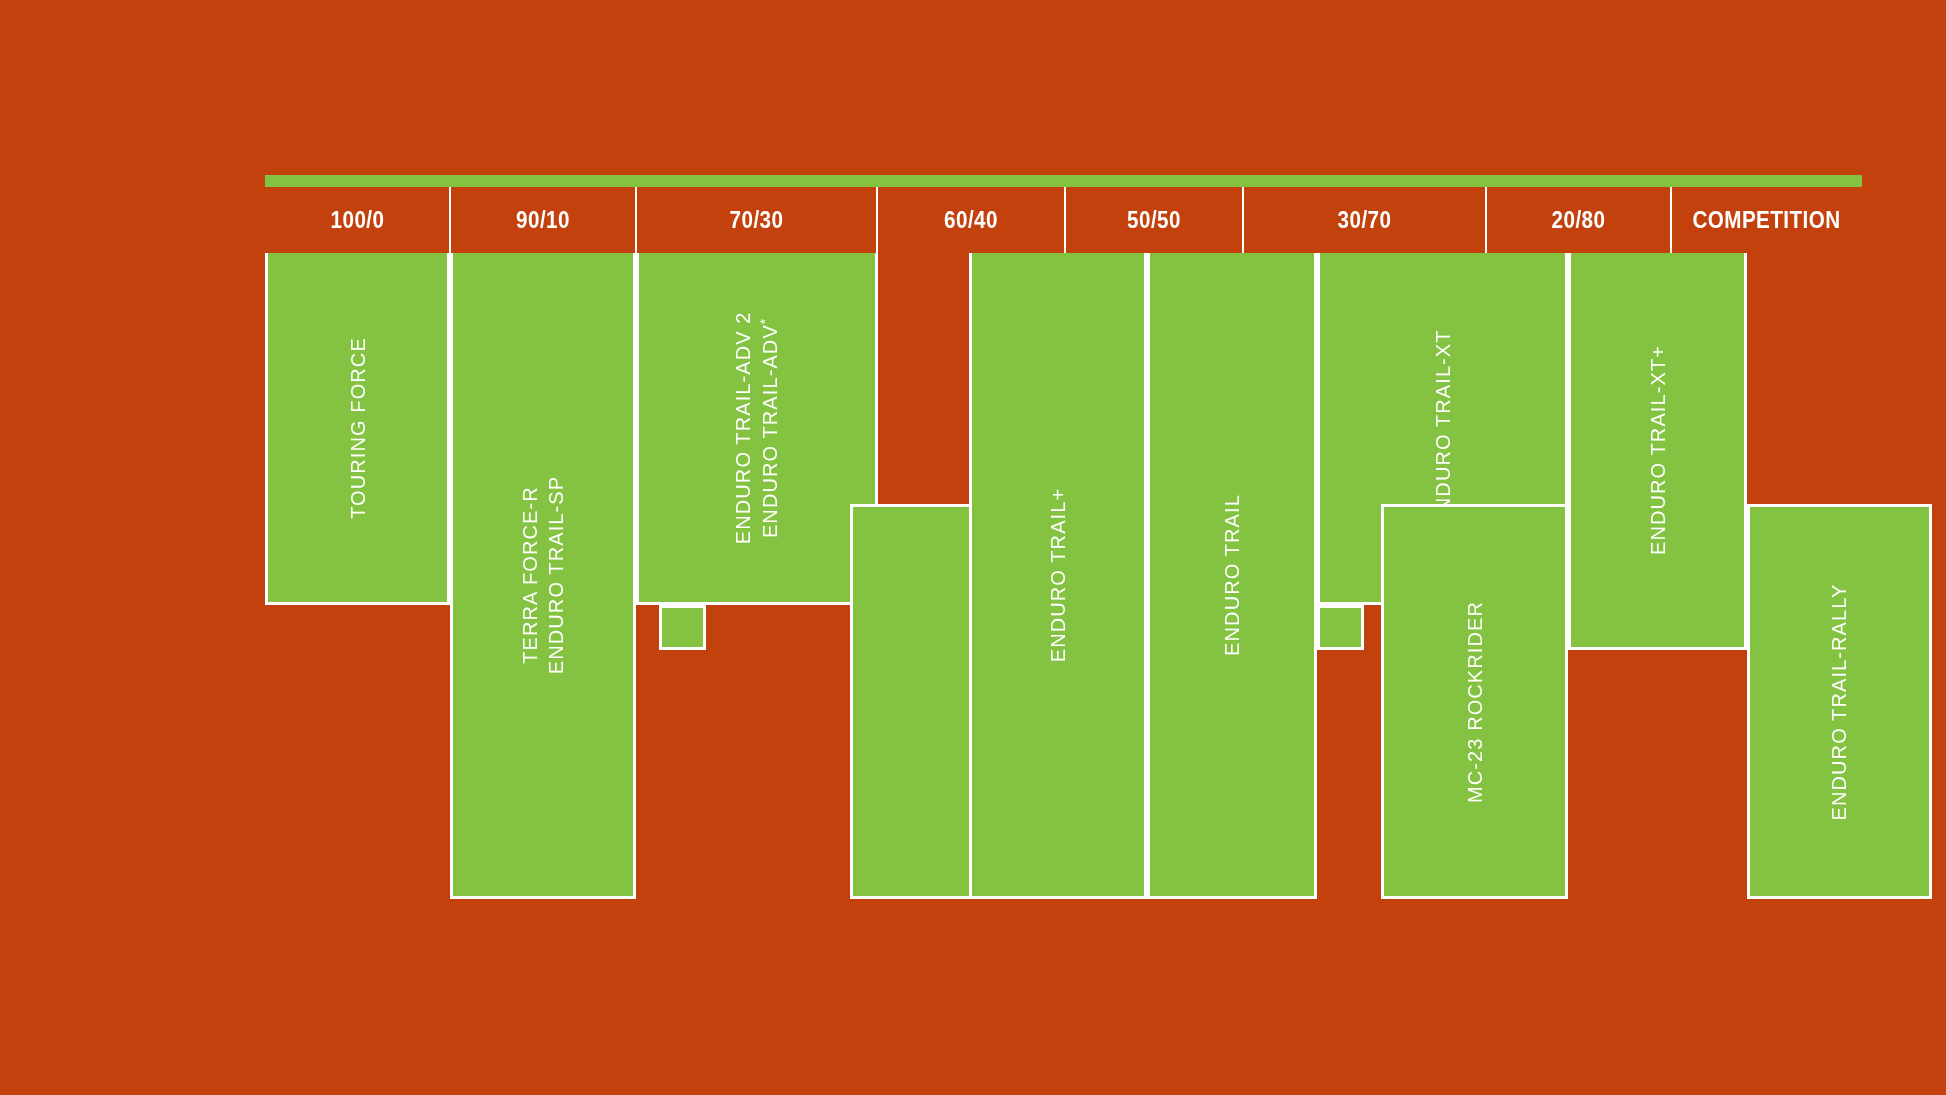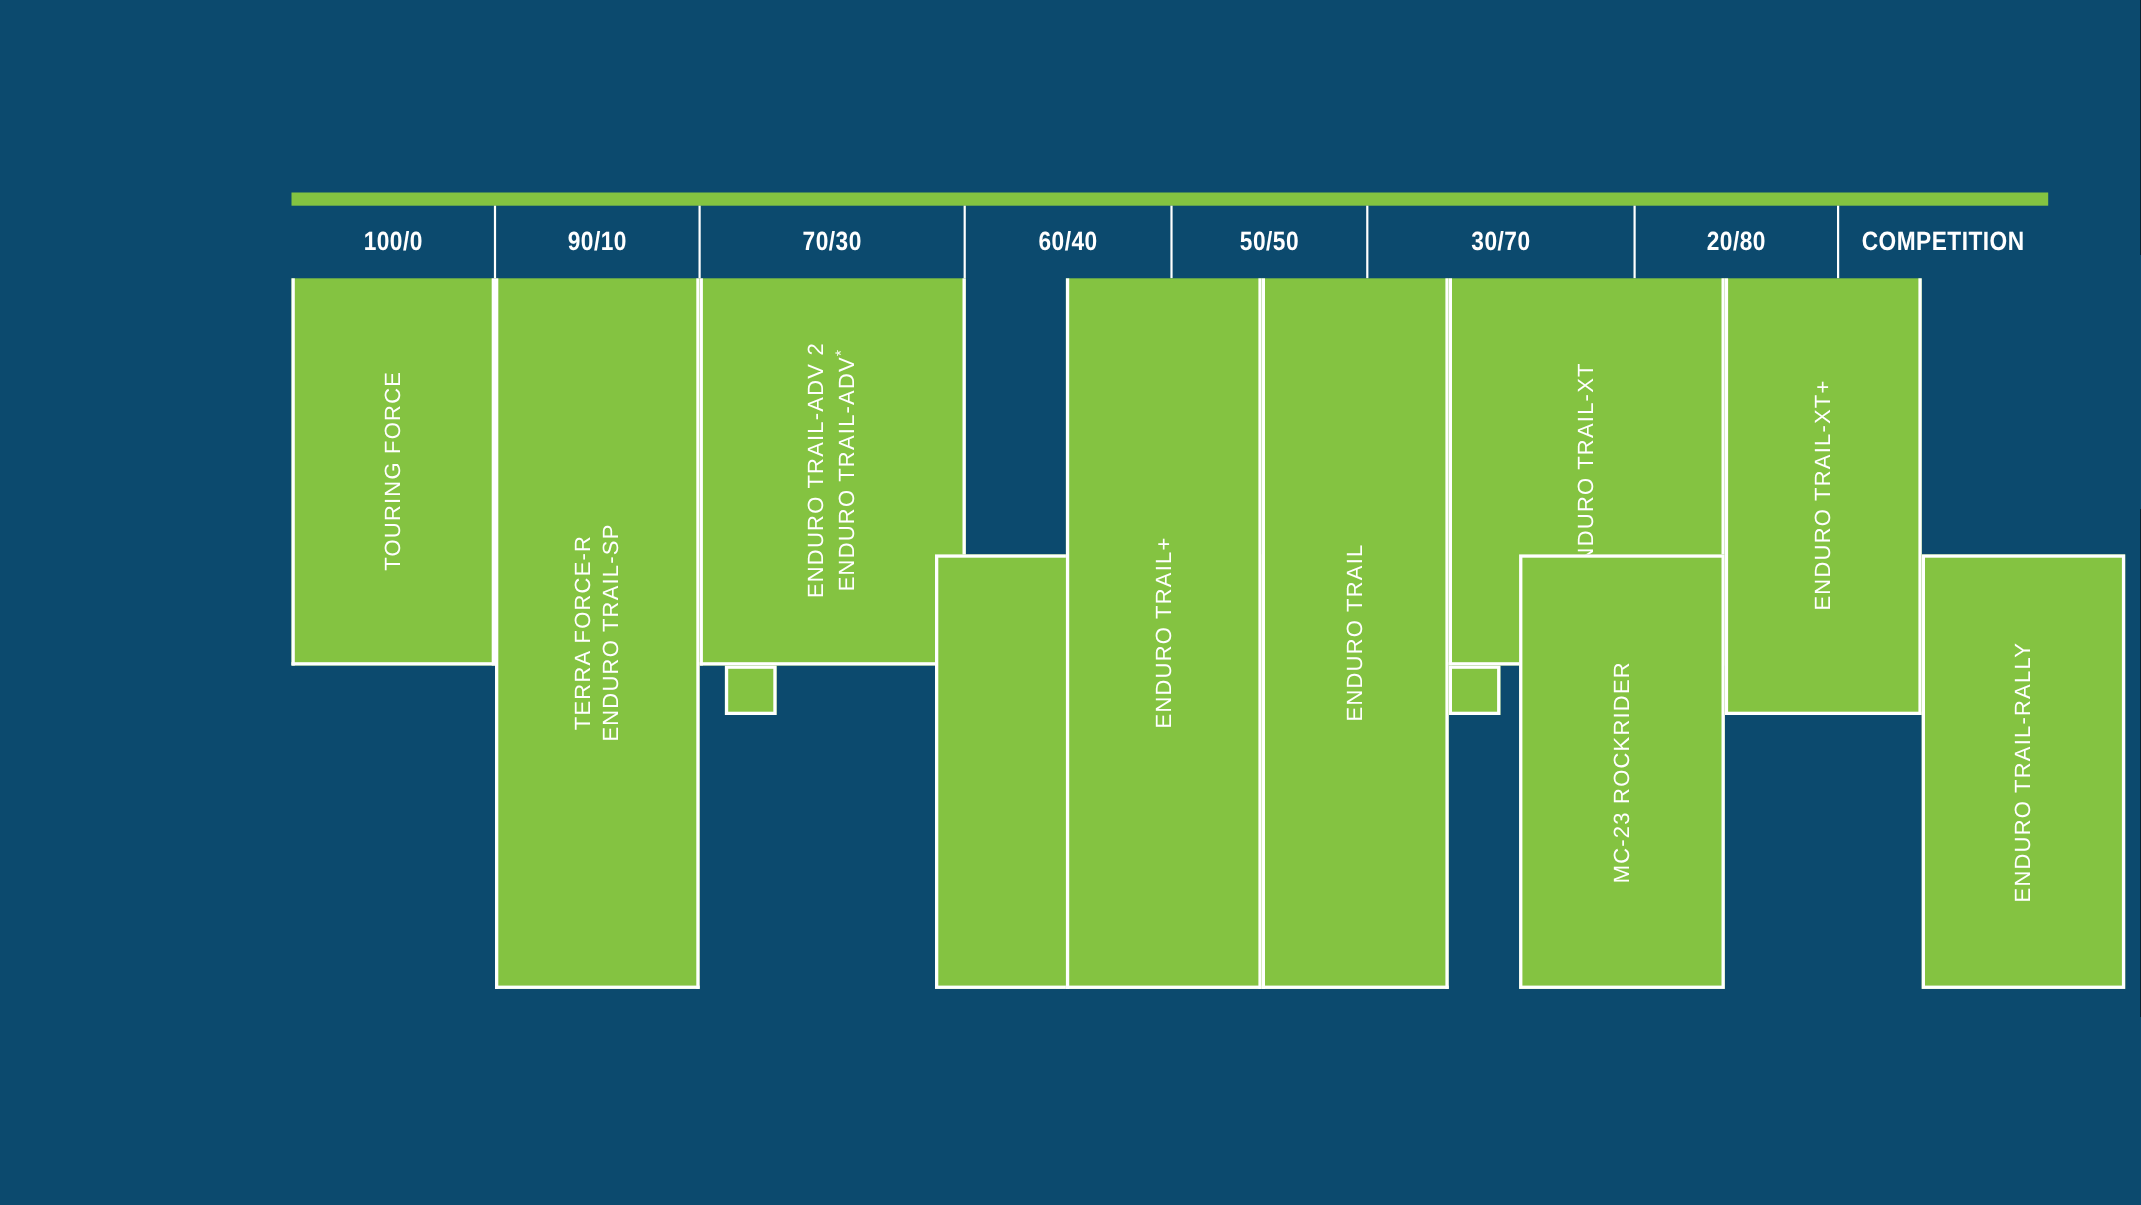--- a/index.html
+++ b/index.html
@@ -6,21 +6,21 @@
   * { box-sizing: border-box; margin: 0; padding: 0; }
   html, body {
     width: 1946px; height: 1095px;
     background: #000000;
     font-family: "Liberation Sans", sans-serif;
     overflow: hidden;
   }
   #stage {
     position: relative;
     width: 1946px; height: 1095px;
-    background: #0c4a6e;
+    background: #c2410c;
   }
   
   .accent-bar {
     position: absolute;
     left: 265px; top: 175px;
     width: 1597px; height: 12px;
     background: #84c341;
   }
   
   .header-band {

